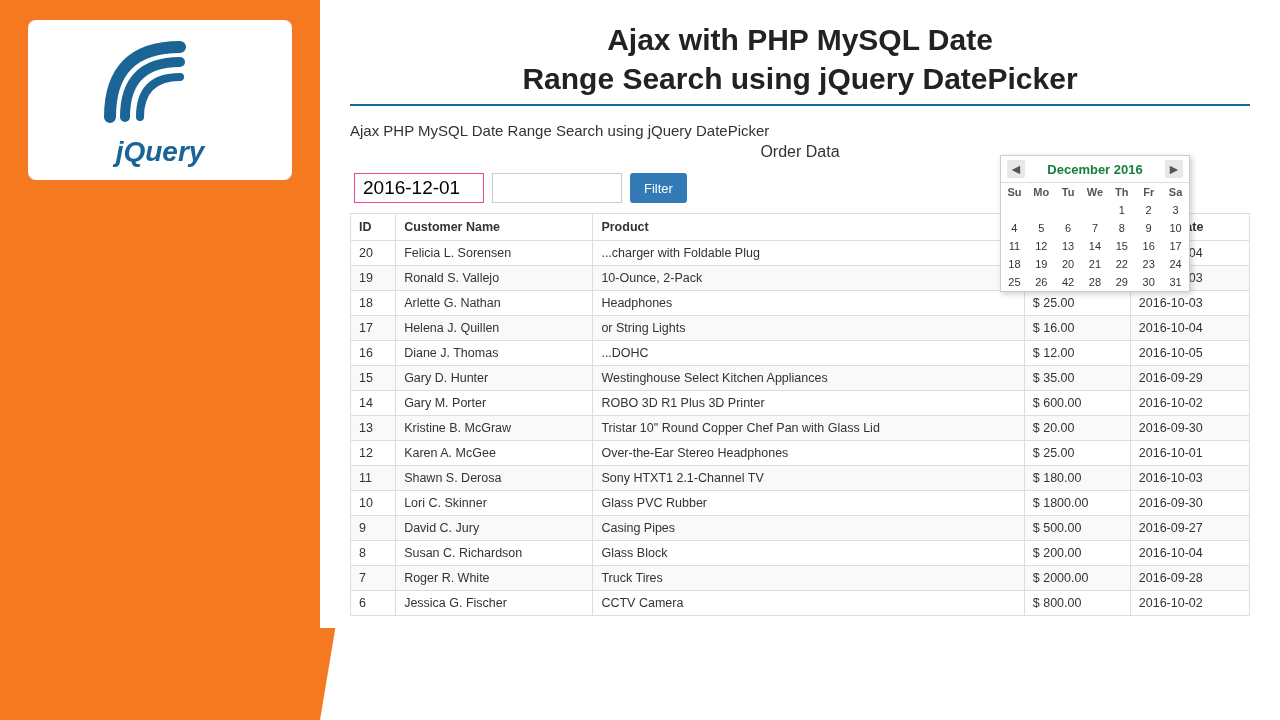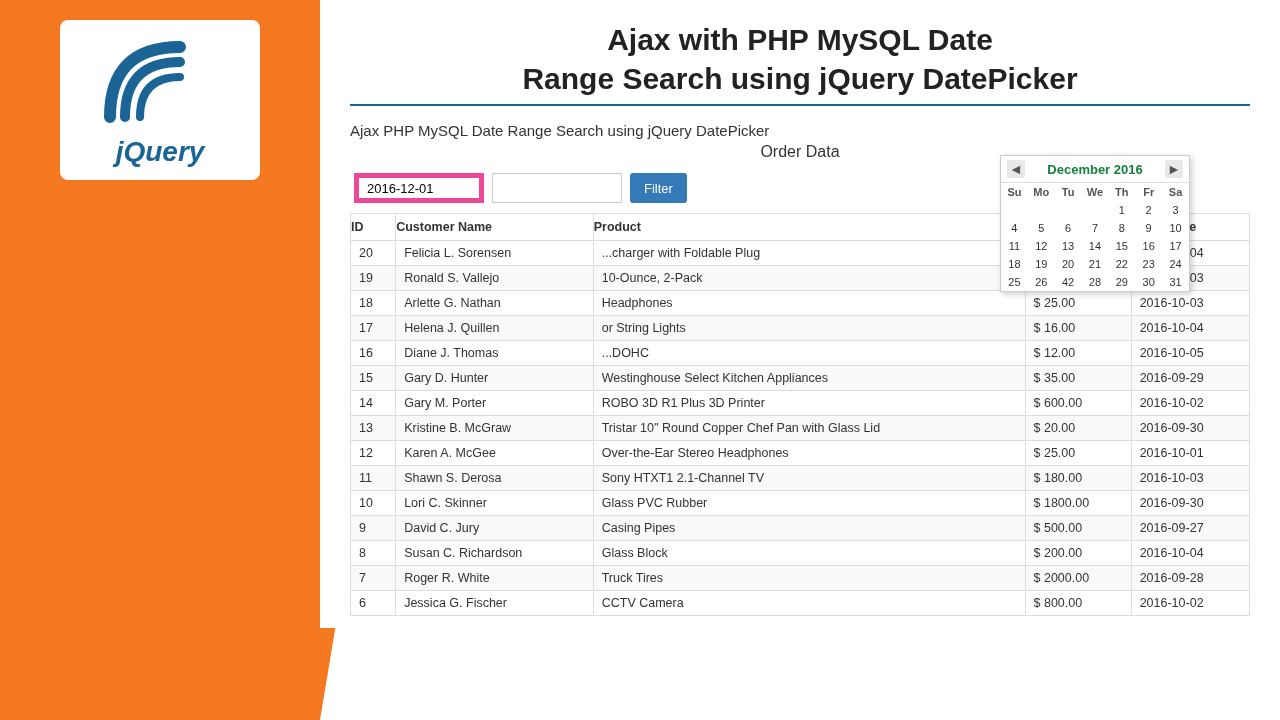--- a/index.html
+++ b/index.html
@@ -33,21 +33,21 @@
       right: -60px;
       width: 0;
       height: 0;
       border-left: 60px solid #f47920;
       border-top: 360px solid transparent;
       border-bottom: 360px solid transparent;
     }
 
     .logo-box {
       background: #fff;
-      width: 200px;
+      width: 264px;
       height: 160px;
       border-radius: 8px;
       display: flex;
       flex-direction: column;
       align-items: center;
       justify-content: center;
       padding: 4px;
     }
 
     .logo-arcs {
@@ -105,23 +105,23 @@
     .filter-row {
       display: flex;
       align-items: center;
       gap: 8px;
       margin-bottom: 10px;
       justify-content: flex-start;
       padding-left: 4px;
     }
 
     .date-input {
-      border: 5px solid #ec4899;
+      border: 1px solid #ec4899;
       padding: 5px 8px;
-      font-size: 13px;
+      font-size: 19px;
       width: 130px;
       height: 30px;
       background: #fff;
     }
 
     .date-input-end {
       border: 1px solid #ccc;
       padding: 5px 8px;
       font-size: 13px;
       width: 130px;
@@ -210,21 +210,21 @@
     
     .data-table {
       width: 100%;
       border-collapse: collapse;
       font-size: 12.5px;
     }
 
     .data-table th {
       background: #fff;
       border: 1px solid #ddd;
-      padding: 6px 0;
+      padding: 6px 8px;
       text-align: left;
       font-weight: bold;
       color: #333;
     }
 
     .data-table td {
       border: 1px solid #ddd;
       padding: 5px 8px;
       color: #333;
     }

